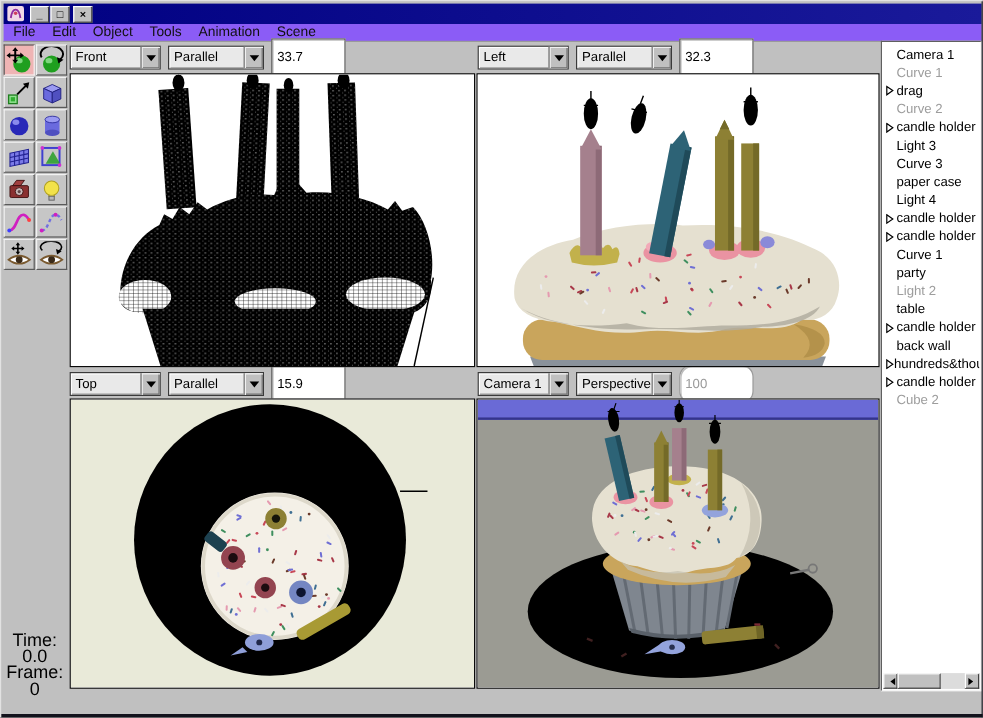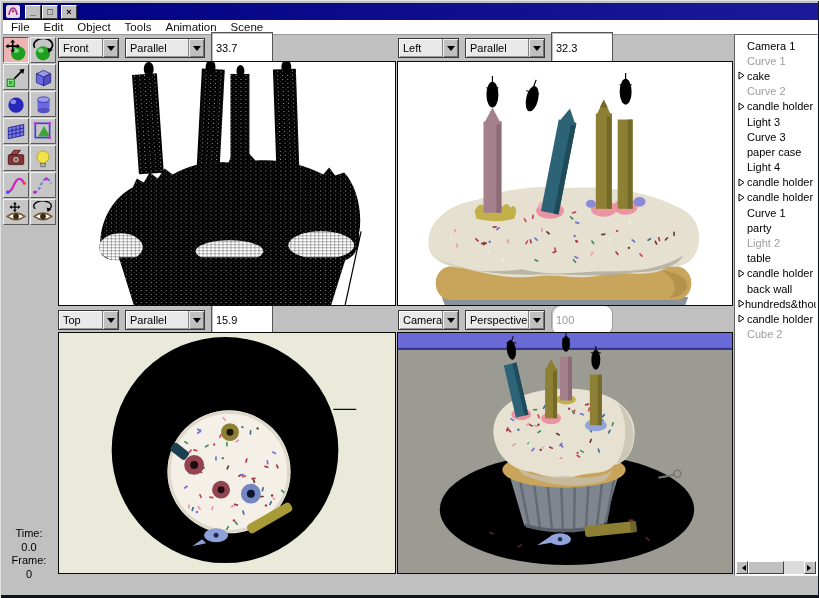--- a/index.html
+++ b/index.html
@@ -17,41 +17,41 @@
   .titlebar .ticon { width:14px; height:13px; margin:0 4px 0 1px; }
   .titlebar .ttext { color:#fff; font-size:11px; font-weight:bold; letter-spacing:.2px; flex:1; }
   .winbtn { width:16px; height:14px; background:#c0c0c0; margin-left:1px;
     border-top:1px solid #fff; border-left:1px solid #fff;
     border-right:1px solid #404040; border-bottom:1px solid #404040;
     font-size:9px; font-weight:bold; color:#000; text-align:center; line-height:12px; cursor:default; }
   .winbtn.close { margin-left:3px; }
   
   .menubar { position:absolute; left:2px; top:19px; width:815px; height:15px;
     display:flex; gap:14px; align-items:center; padding-left:8px;
-    border-bottom:1px solid #9a9a9a; background:#ffffff; }
+    border-bottom:1px solid #9a9a9a; background:#8b5cf6; }
   .menubar span { font-size:11.5px; color:#101010; cursor:default; }
   
   .toolbar { position:absolute; left:2px; top:36px; width:55px; display:flex; flex-wrap:wrap; }
   .tool-btn { width:26px; height:26px; background:#c6c6c6; margin:0 1px 1px 0;
     border-top:1px solid #f2f2f2; border-left:1px solid #f2f2f2;
     border-right:1px solid #5a5a5a; border-bottom:1px solid #5a5a5a;
     display:flex; align-items:center; justify-content:center; cursor:default; }
   .tool-btn.selected { background:var(--sel-tool,#efb4b4);
     border-top:1px solid #5a5a5a; border-left:1px solid #5a5a5a;
     border-right:1px solid #f2f2f2; border-bottom:1px solid #f2f2f2; }
   .tool-btn svg { display:block; }
   
   .vctrl { position:absolute; height:22px; display:flex; gap:6px; align-items:center; }
   .combo { height:20px; display:flex; background:#e9e9e9;
     border:1px solid #3a3a3a; box-shadow:inset 1px 1px 0 #fff, inset -1px -1px 0 #9a9a9a; cursor:default; }
   .combo-text { font-size:11px; color:#000; padding:3px 3px 0 4px; flex:1; white-space:nowrap; overflow:hidden; }
   .combo-btn { width:16px; background:#c0c0c0; display:flex; align-items:center; justify-content:center;
     border-left:1px solid #808080; box-shadow:inset 1px 1px 0 #f0f0f0, inset -1px -1px 0 #707070; }
   .tri-down { width:0; height:0; border:4px solid transparent; border-top:5px solid #000; margin-top:4px; }
-  .combo.w1 { width:61px; } .combo.w2 { width:80px; }
+  .combo.w1 { width:76px; } .combo.w2 { width:80px; }
   .num-field { width:62px; height:32px; border:1px solid #555; background:#fff;
     font-family:"Liberation Sans",sans-serif; font-size:11px; color:#000; padding:0 0 0 4px;
     box-shadow:inset 1px 1px 0 #bdbdbd; outline:none; }
   .num-field.disabled { color:#9a9a9a; border-color:#9a9a9a;border-radius:10px; }
   
   .vp { position:absolute; border:1px solid #0a0a0a; background:#fff; overflow:hidden; }
   .vp svg { display:block; width:100%; height:100%; }
   
   .sidebar { position:absolute; left:733px; top:33px; width:84px; height:542px;
     background:#fff; border-top:1px solid #606060; border-left:1px solid #606060;
@@ -66,21 +66,21 @@
   .sb-btn { width:12px; height:13px; background:#c0c0c0;
     border-top:1px solid #fff; border-left:1px solid #fff; border-right:1px solid #404040; border-bottom:1px solid #404040;
     display:flex; align-items:center; justify-content:center; }
   .sb-thumb { width:36px; height:13px; background:#c0c0c0; margin-left:0;
     border-top:1px solid #fff; border-left:1px solid #fff; border-right:1px solid #404040; border-bottom:1px solid #404040; }
   .sb-spacer { flex:1; background:#dcdcdc; }
   .tri-l { width:0;height:0;border:3px solid transparent;border-right:4px solid #000; }
   .tri-r { width:0;height:0;border:3px solid transparent;border-left:4px solid #000; }
   
   .timeblock { position:absolute; left:0; top:526px; width:56px; text-align:center;
-    font-size:11px; color:#000; line-height:13.5px; }
+    font-size:15px; color:#000; line-height:13.5px; }
   
   .statusbar { position:absolute; left:0; top:576px; width:819px; height:18px;
     background:#c6c6c6; border-top:1px solid #eee; font-size:11px; color:#000; padding:3px 0 0 4px; white-space:nowrap; }
   .bottomstrip { position:absolute; left:0; top:594px; width:819px; height:4px; background:#12121c; }
   .rightstrip { position:absolute; left:817px; top:0; width:2px; height:598px; background:#12121c; }
 </style>
 </head>
 <body>
 
 <div id="window" style="--titlebar: #000082; --chrome: #c0c0c0; --sel-tool: #efb4b4;">
@@ -629,21 +629,21 @@
         <div class="obj-row dimmed">
           <span class="expander"></span>
           <span class="obj-label">Curve 1</span>
         </div>
         <div class="obj-row">
           <span class="expander">
             <svg width="7" height="9" viewBox="0 0 7 9">
               <path d="M1,1 L6,4.5 L1,8 Z" fill="#fff" stroke="#000" stroke-width="1"></path>
             </svg>
           </span>
-          <span class="obj-label">cake</span>
+          <span class="obj-label">drag</span>
         </div>
         <div class="obj-row dimmed">
           <span class="expander"></span>
           <span class="obj-label">Curve 2</span>
         </div>
         <div class="obj-row">
           <span class="expander">
             <svg width="7" height="9" viewBox="0 0 7 9">
               <path d="M1,1 L6,4.5 L1,8 Z" fill="#fff" stroke="#000" stroke-width="1"></path>
             </svg>

